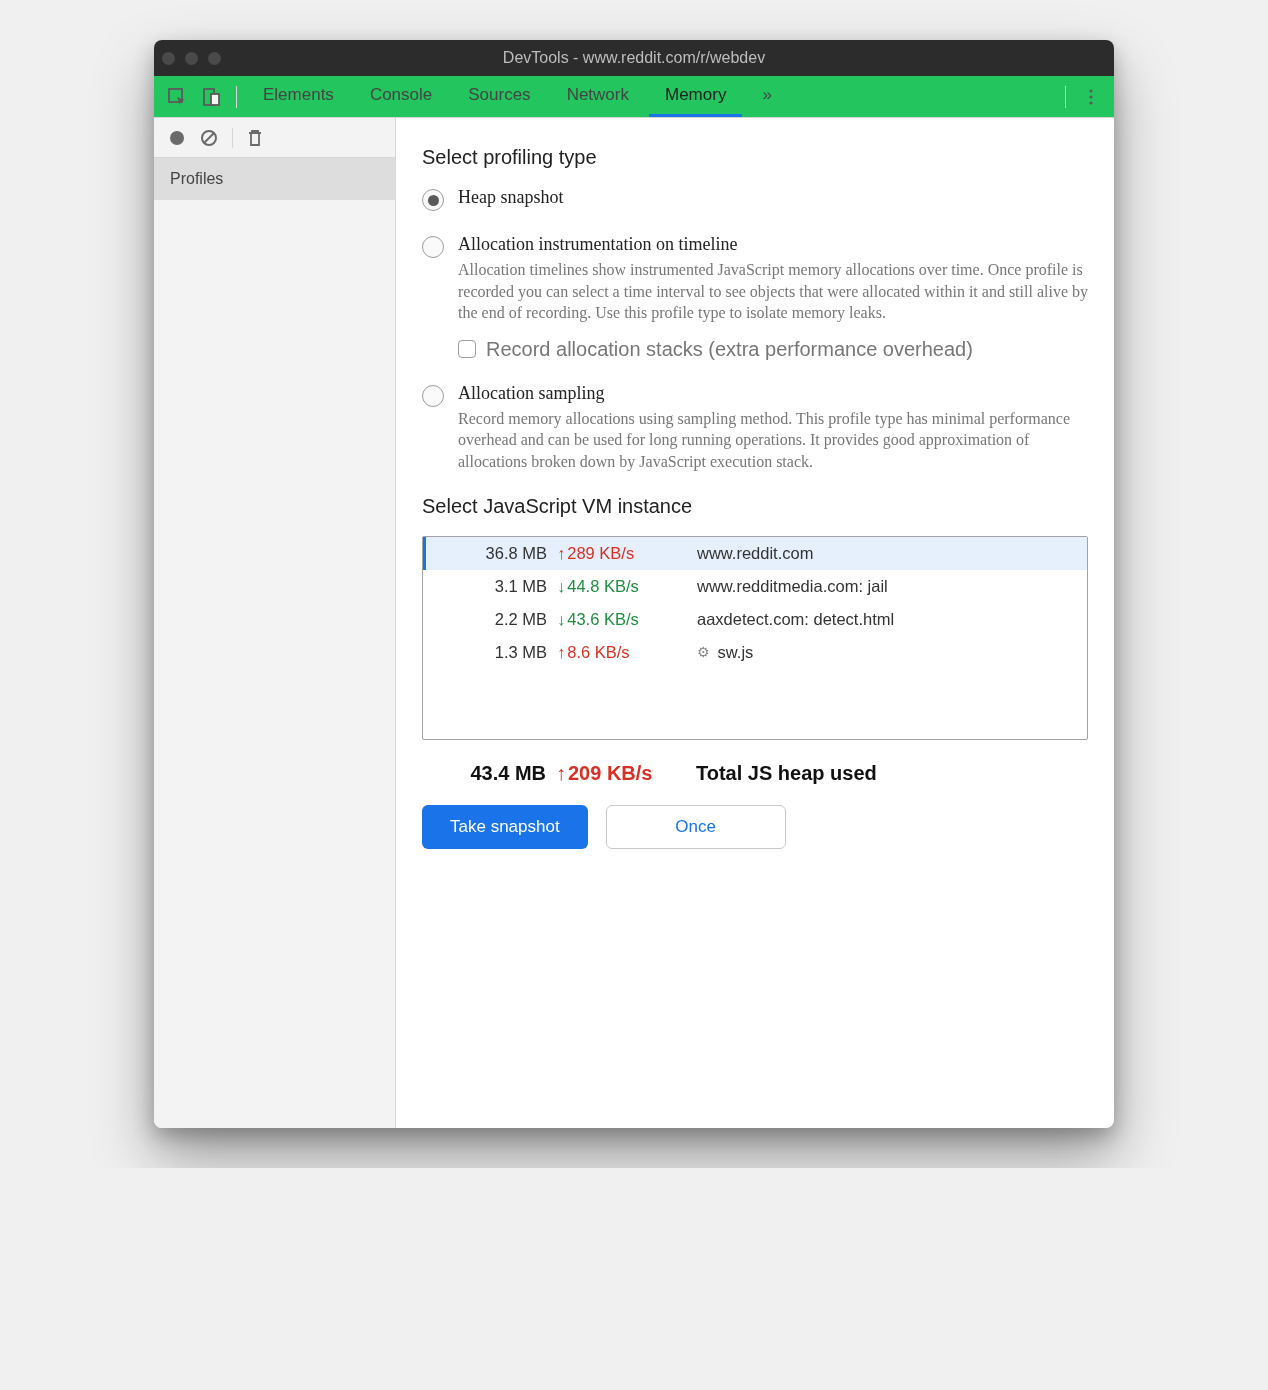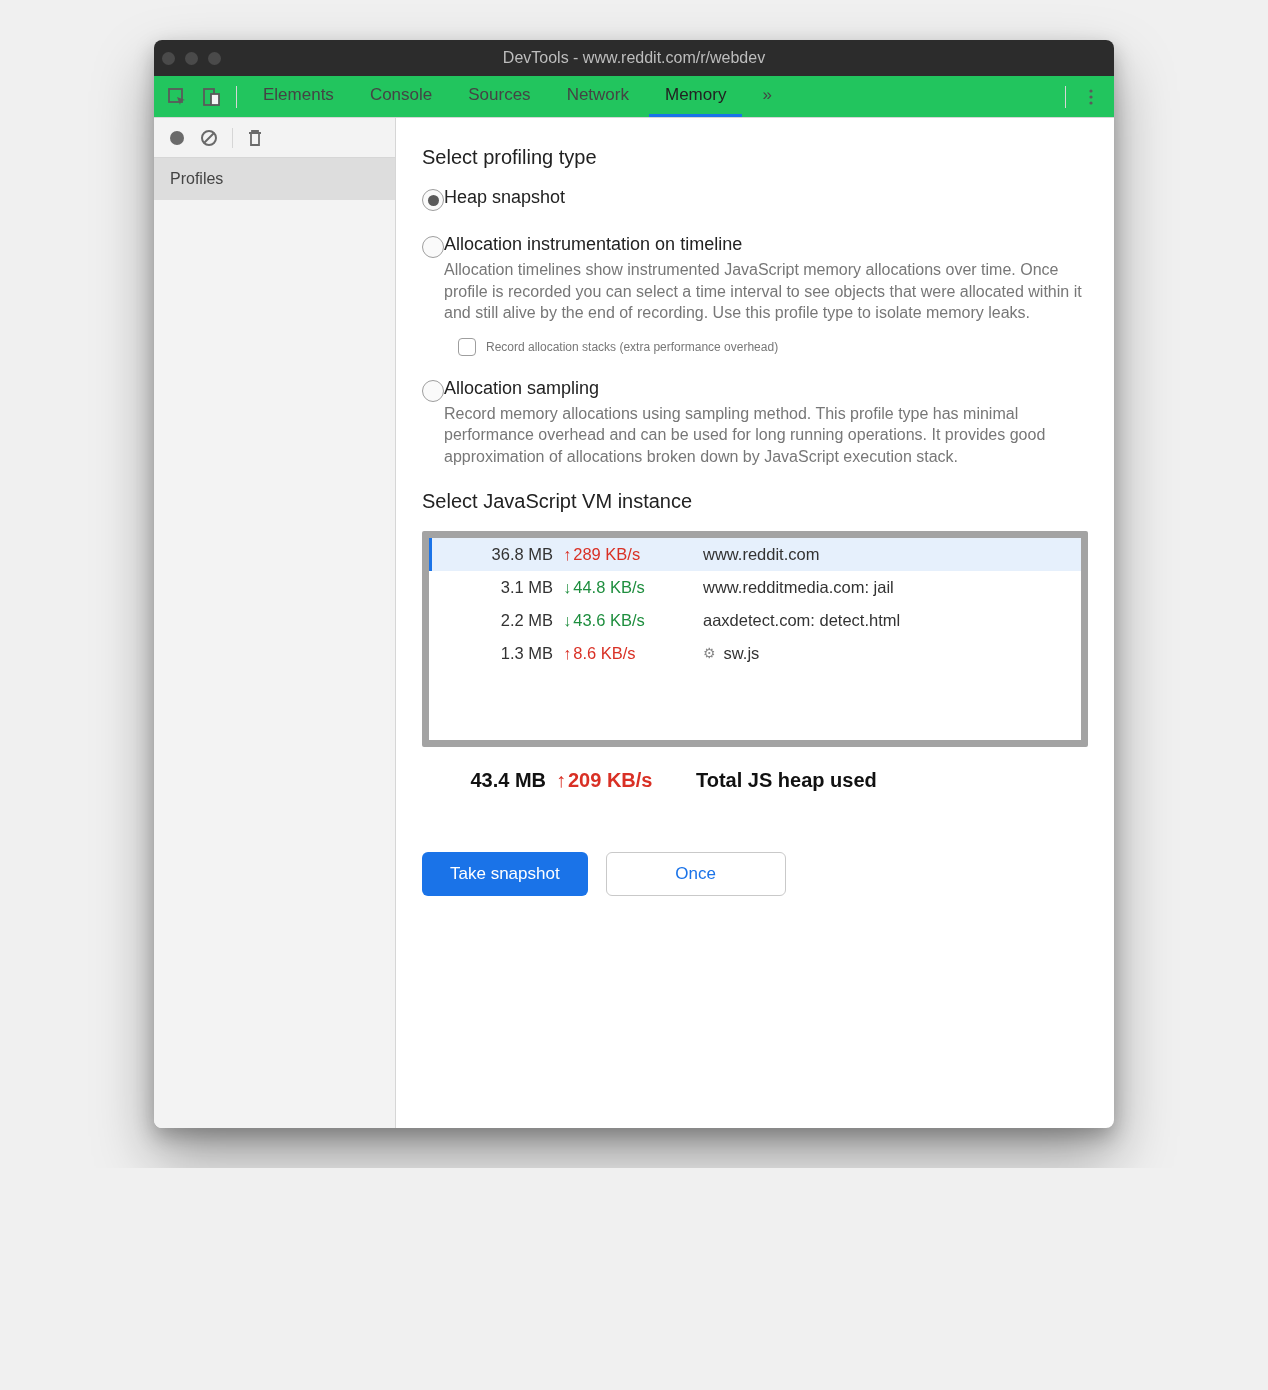--- a/index.html
+++ b/index.html
@@ -75,36 +75,36 @@
   .sb-toolbar .sep { width:1px; height:20px; background:#d6d6d6; }
   .sb-item {
     padding:12px 16px;
     background:#ddd;
     color:#444;
     font-size:16px;
     cursor:pointer;
   }
   .main { flex:1; padding:22px 26px; overflow:auto; }
   h2 { font-size:20px; font-weight:500; color:#222; margin-bottom:18px; margin-top:6px;}
-  .ptype { display:flex; align-items:flex-start; margin-bottom:22px; }
+  .ptype { display:flex; gap:14px; align-items:flex-start; margin-bottom:22px;font-family:Liberation Serif, serif; }
   .radio {
     width:22px; height:22px; border-radius:50%;
     border:1.5px solid #9e9e9e; flex-shrink:0; margin-top:2px;
     display:flex; align-items:center; justify-content:center;
     background:#fafafa;
   }
   .radio.selected { }
   .radio.selected::after { content:""; width:11px;height:11px;border-radius:50%;background:#5a5a5a; }
   .pt-label { font-size:18px; color:#222; margin-bottom:4px; }
   .pt-desc { font-size:16px; color:#777; line-height:1.35; }
   .checkbox-row { display:flex; gap:10px; align-items:center; margin:14px 0 0 36px; }
   .checkbox { width:18px;height:18px;border:1.5px solid #9e9e9e;border-radius:4px;}
-  .checkbox-label { color:#777; font-size:12px; }
+  .checkbox-label { color:#777; font-size:20px; }
   .vm-table {
-    border:7px solid #a3a3a3;
+    border:1px solid #a3a3a3;
     border-radius:2px;
     margin-bottom:14px;
   }
   .vm-row {
     display:grid;
     grid-template-columns: 110px 130px 1fr;
     gap:10px;
     padding:7px 14px;
     font-size:16.5px;
     align-items:center;
@@ -129,21 +129,21 @@
   }
   .totals .vm-rate { font-weight:700; }
   .buttons { display:flex; gap:18px; }
   .btn {
     height:44px;
     border-radius:6px;
     padding:0 28px;
     font-size:17px;
     font-weight:500;
     cursor:pointer;
-    display:flex; align-items:center; justify-content:center;margin-top:40px;
+    display:flex; align-items:center; justify-content:center;
   }
   .btn.primary { background:#1a73e8; color:#fff; border:none; }
   .btn.secondary { background:#fff; color:#1a73e8; border:1px solid #c9c9c9; min-width:180px;}
   svg { display:block; }
 </style>
 </head>
 <body>
 
 <div class="window">
 

